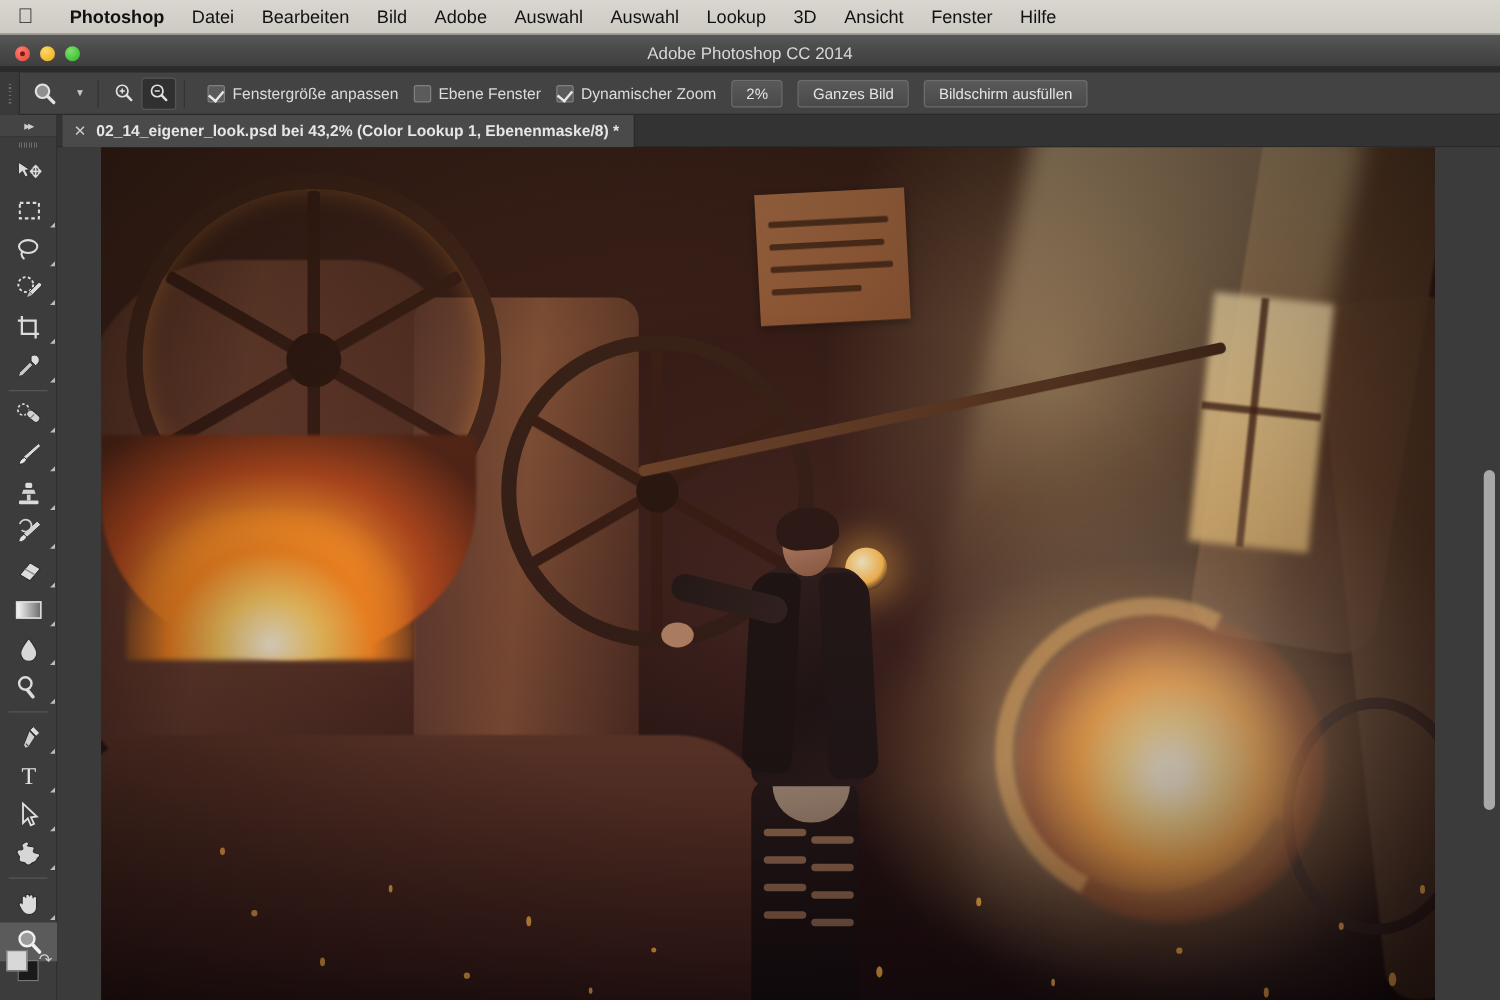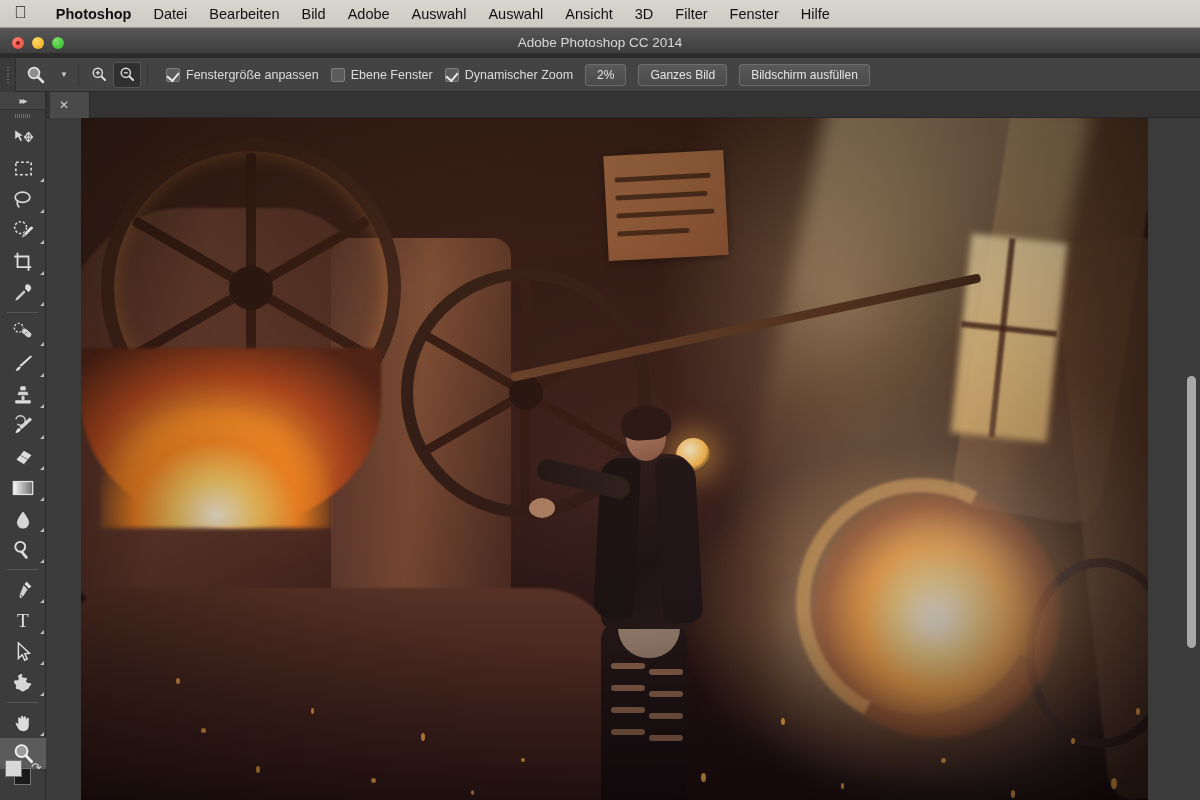--- a/index.html
+++ b/index.html
@@ -383,23 +383,23 @@
 
 <div id="menubar">
   <span class="apple"></span>
   <span class="mi app">Photoshop</span>
   <span class="mi">Datei</span>
   <span class="mi">Bearbeiten</span>
   <span class="mi">Bild</span>
   <span class="mi">Adobe</span>
   <span class="mi">Auswahl</span>
   <span class="mi">Auswahl</span>
+  <span class="mi">Lookup</span>
+  <span class="mi">3D</span>
   <span class="mi">Ansicht</span>
-  <span class="mi">3D</span>
-  <span class="mi">Filter</span>
   <span class="mi">Fenster</span>
   <span class="mi">Hilfe</span>
 </div>
 
 <div id="titlebar">
   <div class="lights">
     <span class="light red"></span>
     <span class="light yellow"></span>
     <span class="light green"></span>
   </div>
@@ -637,20 +637,21 @@
     <span class="sw-fore"></span>
     <span class="sw-swap">↷</span>
   </div>
 </div>
 
 <div id="docarea">
 
   <div id="tabbar">
     <div id="doctab">
       <span class="x">✕</span>
+      <span class="tlabel">02_14_eigener_look.psd bei 43,2% (Color Lookup 1, Ebenenmaske/8) *</span>
     </div>
   </div>
 
   <div id="canvaswrap">
     <div class="gutter" style="left:0;width:35px;"></div>
     <div class="gutter" style="left:1102px;width:52px;"></div>
 
     <div id="canvas">
       <div id="photo">
 

